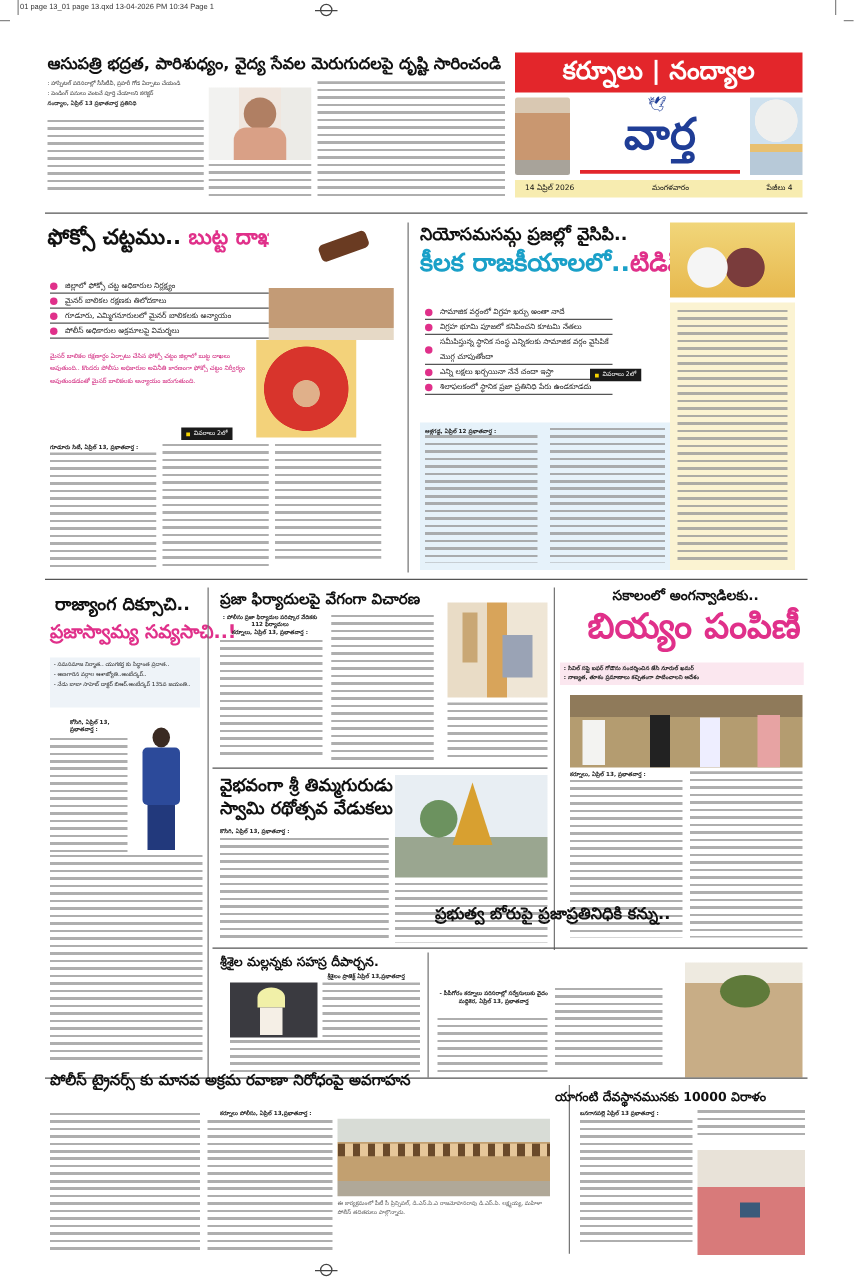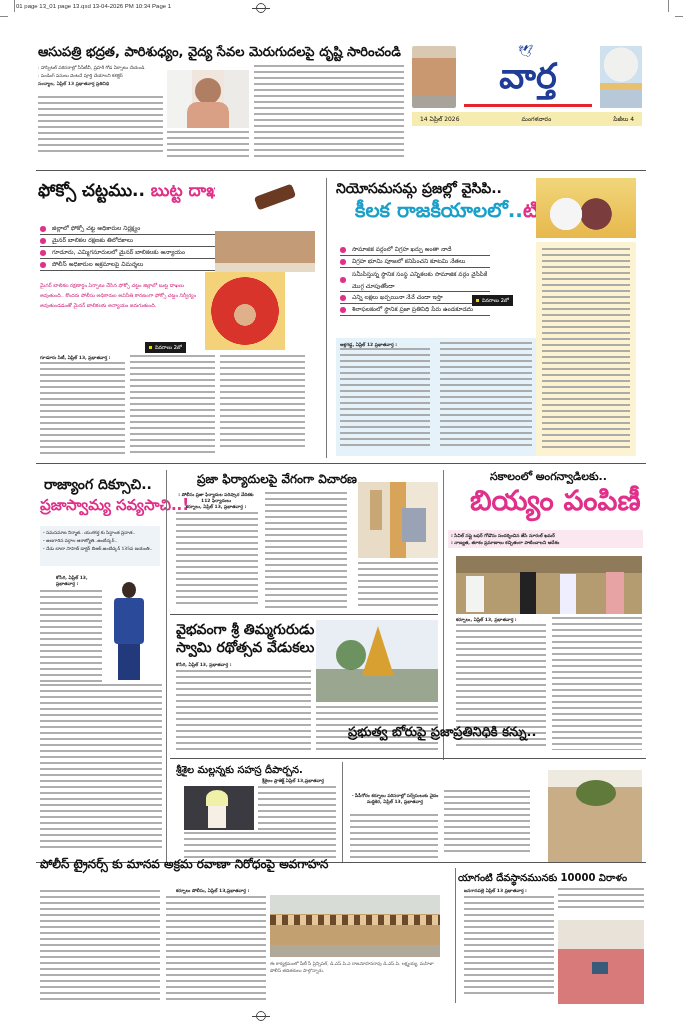--- a/index.html
+++ b/index.html
@@ -25,20 +25,23 @@
 
 <div class="abs slug">01 page 13_01 page 13.qxd  13-04-2026  PM 10:34  Page 1</div>
 <div class="abs regmark" style="left:256px;top:3px;"></div>
 <div class="abs regmark" style="left:256px;top:1011px;"></div>
 <div class="abs cropline" style="left:0;top:16px;width:8px;height:1px;"></div>
 <div class="abs cropline" style="left:675px;top:16px;width:8px;height:1px;"></div>
 <div class="abs cropline" style="left:14px;top:0;width:1px;height:12px;"></div>
 <div class="abs cropline" style="left:668px;top:0;width:1px;height:12px;"></div>
 
 <div class="abs" style="left:412px;top:42px;width:230px;height:118px;">
+  <div style="height:32px;background:#e3262b;color:#fff;display:flex;align-items:center;justify-content:center;font-weight:bold;font-size:20px;white-space:nowrap;overflow:hidden;">
+    <span>కర్నూలు | నంద్యాల</span>
+  </div>
   <div style="position:relative;height:70px;display:flex;align-items:center;justify-content:space-between;">
     <div class="photo" style="width:44px;height:62px;background:linear-gradient(#d9c8b2 0 20%,#c99770 20% 80%,#a8a39a 80%);border-radius:2px;"></div>
     <div style="flex:1;text-align:center;position:relative;">
       <div style="position:absolute;left:62px;top:-4px;font-size:12px;color:#1f3d96;">🕊</div>
       <span style="font-size:35px;font-weight:bold;color:#1f3d96;line-height:56px;">వార్త</span>
       <div style="height:3px;background:#e3262b;margin:0 8px;"></div>
     </div>
     <div class="photo" style="width:42px;height:62px;background:radial-gradient(circle at 50% 30%,#f0f0ee 0 35%,transparent 36%),linear-gradient(#cfe1ee 0 60%,#e8c070 60% 70%,#b7c9d8 70%);"></div>
   </div>
   <div style="height:14px;background:#f7ecb0;display:flex;justify-content:space-between;align-items:center;padding:0 8px;font-size:6px;color:#111;">
@@ -96,21 +99,21 @@
     <span>వివరాలు 2లో</span>
   </div>
 <div class="abs" style="left:40px;top:355px;font-size:4.5px;font-weight:bold;white-space:nowrap;">గూడూరు సిటీ, ఏప్రిల్ 13, ప్రభాతవార్త :</div>
 <div class="abs lines" style="left:40px;top:362px;width:85px;height:92px;"></div>
 <div class="abs lines" style="left:130px;top:355px;width:85px;height:99px;"></div>
 <div class="abs lines" style="left:220px;top:355px;width:85px;height:92px;"></div>
 <div class="abs vrule" style="left:326px;top:178px;height:280px;"></div>
 
 <div class="abs h1" style="left:336px;top:180px;font-size:14px;">నియోసమసమ్గ ప్రజల్లో వైసిపి..</div>
 <div class="abs" style="left:336px;top:198px;white-space:nowrap;font-weight:bold;font-size:20px;">
-  <span style="color:#1aa0c8;margin-left:19px;">కీలక రాజకీయాలలో..</span><span style="color:#e0308a;">టిడిపి..!?</span>
+  <span style="color:#1aa0c8;">కీలక రాజకీయాలలో..</span><span style="color:#e0308a;">టిడిపి..!?</span>
 </div>
 <div class="abs" style="left:340px;top:244px;width:150px;">
   <div class="bullet">
       <span class="dot"></span>
       <span>సామాజిక వర్గంలో విగ్రహ ఖర్చు అంతా నాదే</span>
     </div>
   <div class="bullet">
       <span class="dot"></span>
       <span>విగ్రహ భూమి పూజలో కనిపించని కూటమి నేతలు</span>
     </div>
@@ -153,21 +156,21 @@
 <div class="abs" style="left:56px;top:575px;font-size:4.5px;font-weight:bold;width:40px;">కోసిగి, ఏప్రిల్ 13, ప్రభాతవార్త :</div>
 <div class="abs lines" style="left:40px;top:590px;width:62px;height:92px;"></div>
 <div class="abs photo" style="left:100px;top:578px;width:62px;height:104px;">
   <div style="position:absolute;left:22px;top:4px;width:14px;height:16px;border-radius:50%;background:#3a2a22;"></div>
   <div style="position:absolute;left:14px;top:20px;width:30px;height:46px;background:#2c4a9a;border-radius:4px;"></div>
   <div style="position:absolute;left:18px;top:66px;width:22px;height:36px;background:#22397c;"></div>
 </div>
 <div class="abs lines" style="left:40px;top:684px;width:122px;height:165px;"></div>
 <div class="abs vrule" style="left:166px;top:470px;height:392px;"></div>
 
-<div class="abs h1" style="left:176px;top:472px;font-size:12px;width:262px;overflow:hidden;margin-left:21px;">ప్రజా ఫిర్యాదులపై వేగంగా విచారణ</div>
+<div class="abs h1" style="left:176px;top:472px;font-size:12px;width:262px;overflow:hidden;">ప్రజా ఫిర్యాదులపై వేగంగా విచారణ</div>
 <div class="abs" style="left:176px;top:492px;width:80px;font-size:4.5px;line-height:6px;font-weight:bold;text-align:center;">
   <div>: పోలీసు ప్రజా ఫిర్యాదుల పరిష్కార వేదికకు 112 ఫిర్యాదులు</div>
   <div>కర్నూలు, ఏప్రిల్ 13, ప్రభాతవార్త :</div>
 </div>
 <div class="abs lines" style="left:176px;top:512px;width:82px;height:96px;"></div>
 <div class="abs lines" style="left:265px;top:492px;width:82px;height:116px;"></div>
 <div class="abs photo" style="left:358px;top:482px;width:80px;height:76px;background:linear-gradient(90deg,#e9dcc6 0 40%,#d8a45a 40% 60%,#efe6d6 60%);">
     <div style="position:absolute;left:12px;top:8px;width:12px;height:40px;background:#c9a774;"></div>
     <div style="position:absolute;left:44px;top:26px;width:24px;height:34px;background:#9aa3b5;"></div>
   </div>
@@ -230,19 +233,19 @@
 <div class="abs h1" style="left:40px;top:857px;font-size:12px;width:400px;overflow:hidden;">పోలీస్ ట్రైనర్స్ కు మానవ అక్రమ రవాణా నిరోధంపై అవగాహన</div>
 <div class="abs lines" style="left:40px;top:890px;width:120px;height:112px;"></div>
 <div class="abs" style="left:176px;top:888px;font-size:4.5px;font-weight:bold;white-space:nowrap;">కర్నూలు పోలీసు, ఏప్రిల్ 13,ప్రభాతవార్త :</div>
 <div class="abs lines" style="left:166px;top:896px;width:100px;height:106px;"></div>
 <div class="abs photo" style="left:270px;top:895px;width:170px;height:62px;background:linear-gradient(#d8dcd6 0 30%,#c2a070 30% 80%,#b0a898 80%);">
   <div style="position:absolute;left:0;top:20px;width:170px;height:10px;background:repeating-linear-gradient(90deg,#6a4a2a 0 6px,#e6c79a 6px 12px);"></div>
 </div>
 <div class="abs" style="left:270px;top:960px;width:170px;height:16px;font-size:4.5px;line-height:7px;color:#555;overflow:hidden;">ఈ కార్యక్రమంలో పీటీ సీ ప్రిన్సిపల్, డి.ఎస్.పి.ఎ రాజమోహనరావు డి.ఎస్.పి. లక్ష్మయ్య, మహిళా పోలీస్ తదితరులు పాల్గొన్నారు.</div>
 <div class="abs vrule" style="left:455px;top:868px;height:135px;"></div>
 
-<div class="abs h1" style="left:458px;top:872px;font-size:10px;width:184px;overflow:hidden;">యాగంటి దేవస్థానమునకు 10000 విరాళం</div>
+<div class="abs h1" style="left:444px;top:872px;font-size:10px;width:184px;overflow:hidden;">యాగంటి దేవస్థానమునకు 10000 విరాళం</div>
 <div class="abs" style="left:464px;top:888px;font-size:4.5px;font-weight:bold;white-space:nowrap;">బనగానపల్లె ఏప్రిల్ 13 ప్రభాతవార్త :</div>
 <div class="abs lines" style="left:464px;top:896px;width:90px;height:100px;"></div>
 <div class="abs lines" style="left:558px;top:888px;width:86px;height:22px;"></div>
 <div class="abs photo" style="left:558px;top:920px;width:86px;height:84px;background:linear-gradient(#e8e2d8 0 35%,#d87a7a 35% 100%);">
   <div style="position:absolute;left:34px;top:42px;width:16px;height:12px;background:#3a5a7a;"></div>
 </div>
 
 </body></html>

